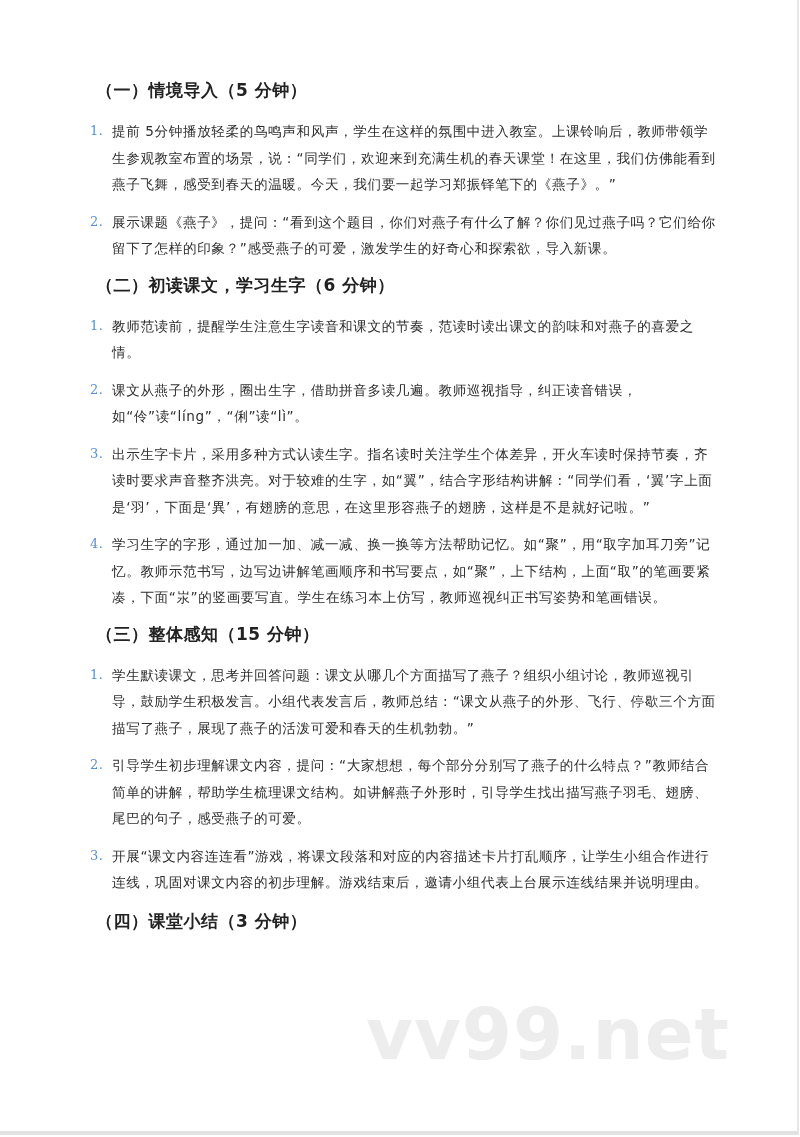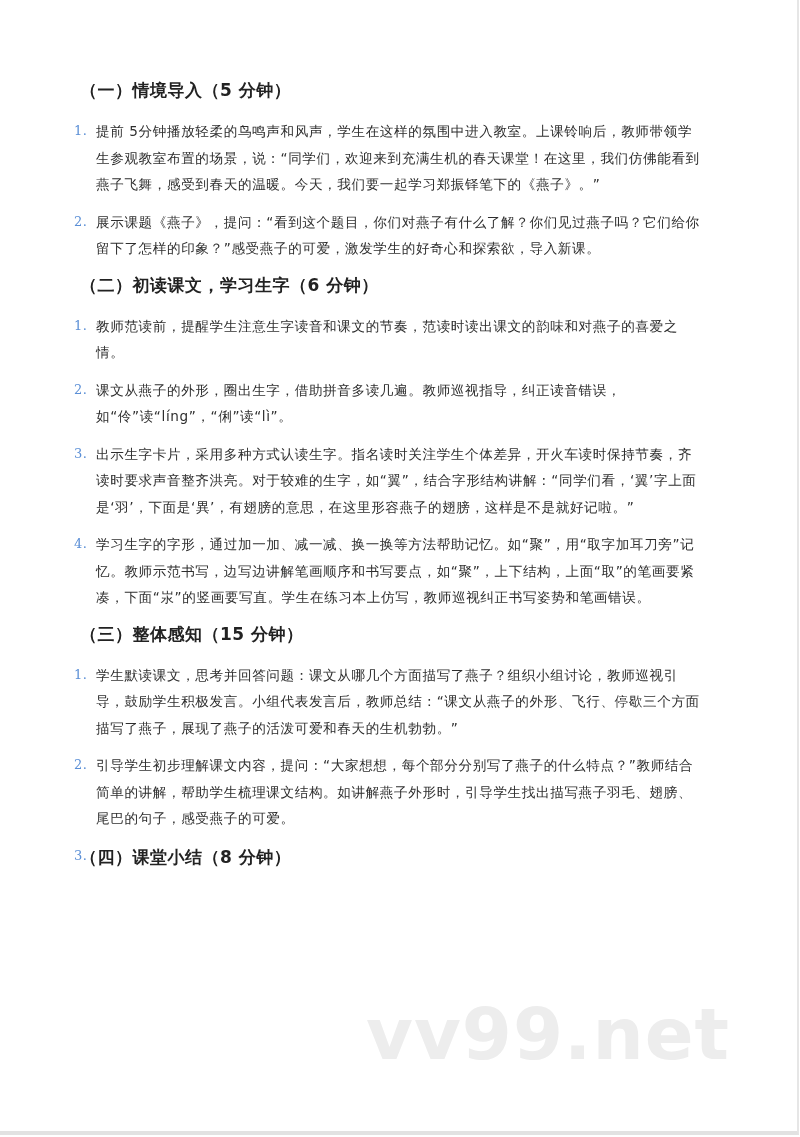--- a/index.html
+++ b/index.html
@@ -6,21 +6,21 @@
   body {
     width: 800px; height: 1137px; position: relative; overflow: hidden;
     font-family: "DejaVu Sans", "Liberation Sans", sans-serif;
     color: #2b2b2b;
   }
   .page {
     position: absolute; left: 0; top: 0; width: 797px; height: 1131px;
     border-right: 2px solid #e6e6e6; border-bottom: 4px solid #e2e2e2;
     background: #fff;
   }
-  .content { position: absolute; left: 80px; top: 76px; width: 620px; }
+  .content { position: absolute; left: 96px; top: 76px; width: 620px; }
   h2.section {
     margin: 0; font-size: 17px; font-weight: bold; color: #222;
     letter-spacing: 0.5px; height: 28px; line-height: 28px;
   }
   ol.steps { list-style: none; margin: 14px 0 0 0; padding: 0; }
   ol.steps li {
     position: relative; padding-left: 22px; margin: 0 0 11px -6px;
     font-size: 13.6px; line-height: 26.5px; color: #2e2e2e;
     letter-spacing: 0.6px;
   }
@@ -56,24 +56,24 @@
         <li><span class="num">3.</span><span>出示生字卡片，采用多种方式认读生字。指名读时关注学生个体差异，开火车读时保持节奏，齐读时要求声音整齐洪亮。对于较难的生字，如“翼”，结合字形结构讲解：“同学们看，‘翼’字上面是‘羽’，下面是‘異’，有翅膀的意思，在这里形容燕子的翅膀，这样是不是就好记啦。”</span></li>
         <li><span class="num">4.</span><span>学习生字的字形，通过加一加、减一减、换一换等方法帮助记忆。如“聚”，用“取字加耳刀旁”记忆。教师示范书写，边写边讲解笔画顺序和书写要点，如“聚”，上下结构，上面“取”的笔画要紧凑，下面“汖”的竖画要写直。学生在练习本上仿写，教师巡视纠正书写姿势和笔画错误。</span></li>
       </ol>
     </section>
 
     <section style="margin-top:-2px;">
       <h2 class="section">（三）整体感知（15 分钟）</h2>
       <ol class="steps">
         <li><span class="num">1.</span><span>学生默读课文，思考并回答问题：课文从哪几个方面描写了燕子？组织小组讨论，教师巡视引导，鼓励学生积极发言。小组代表发言后，教师总结：“课文从燕子的外形、飞行、停歇三个方面描写了燕子，展现了燕子的活泼可爱和春天的生机勃勃。”</span></li>
         <li><span class="num">2.</span><span>引导学生初步理解课文内容，提问：“大家想想，每个部分分别写了燕子的什么特点？”教师结合简单的讲解，帮助学生梳理课文结构。如讲解燕子外形时，引导学生找出描写燕子羽毛、翅膀、尾巴的句子，感受燕子的可爱。</span></li>
-        <li><span class="num">3.</span></li>
+        <li><span class="num">3.</span><span>开展“课文内容连连看”游戏，将课文段落和对应的内容描述卡片打乱顺序，让学生小组合作进行连线，巩固对课文内容的初步理解。游戏结束后，邀请小组代表上台展示连线结果并说明理由。</span></li>
       </ol>
     </section>
 
     <section style="margin-top:8px;">
-      <h2 class="section">（四）课堂小结（8 分钟）</h2>
+      <h2 class="section">（四）课堂小结（3 分钟）</h2>
     </section>
 
   </div>
 
   <div class="watermark">vv99.net</div>
 </div>
 
 </body></html>

